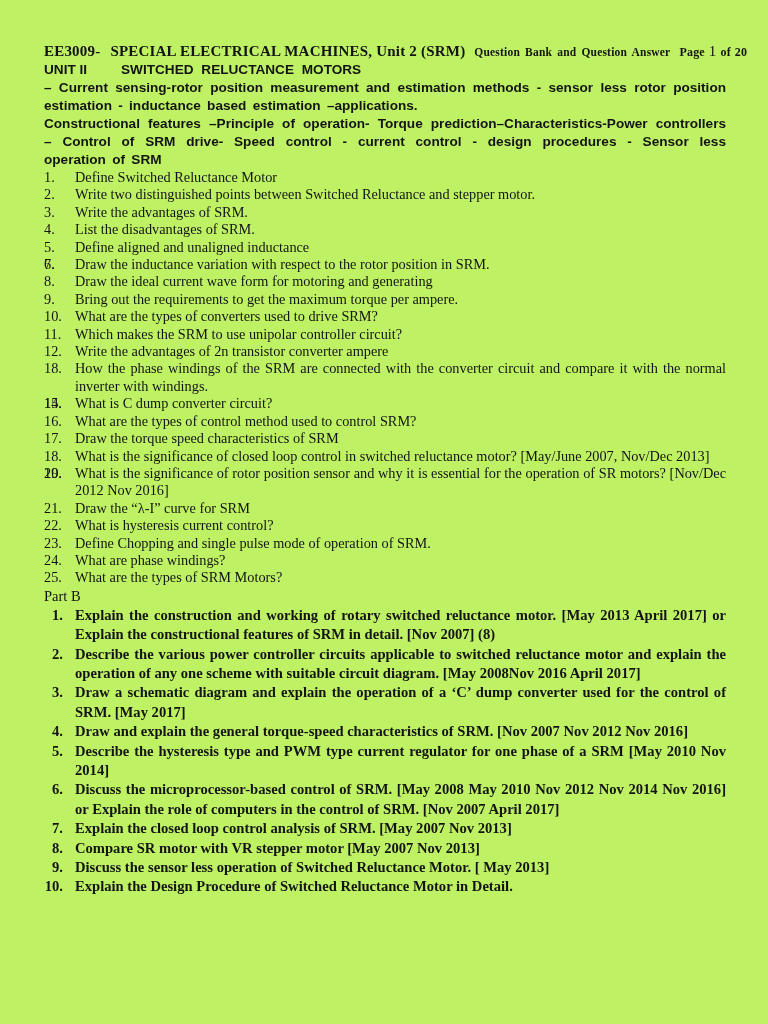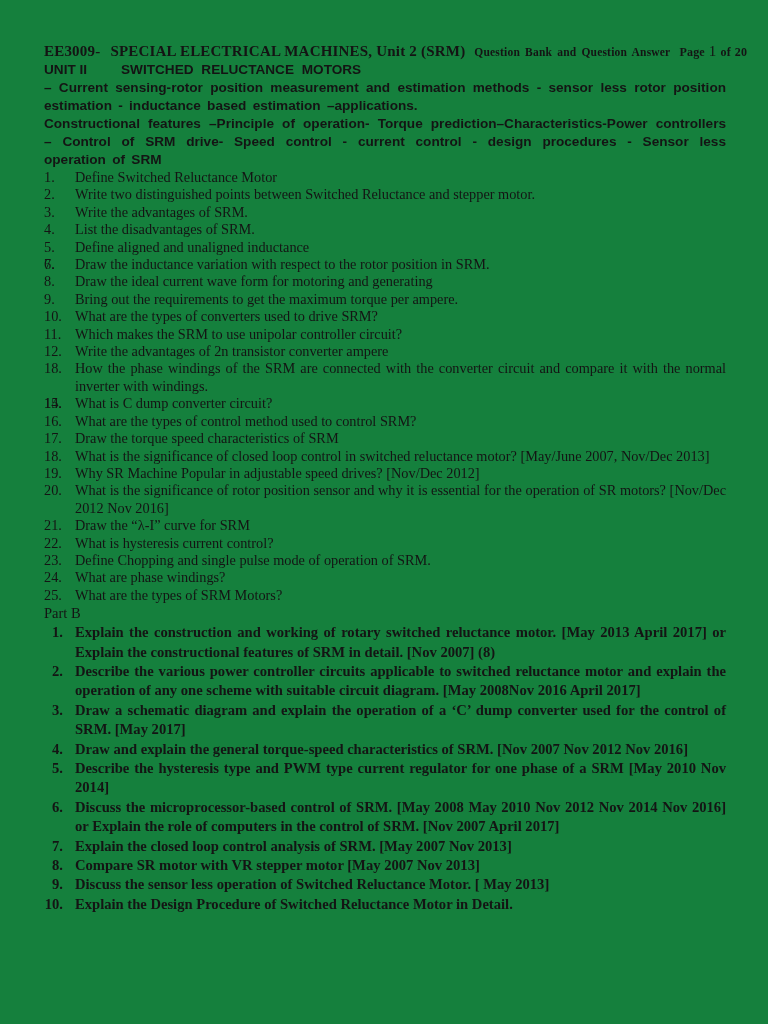--- a/index.html
+++ b/index.html
@@ -11,21 +11,21 @@
     width: 768px;
     height: 1024px;
     color: #141414;
     overflow: hidden;
   }
   .page {
     box-sizing: border-box;
     width: 768px;
     height: 1024px;
     padding: 42px 42px 0 44px;
-    background: #15803d;
+    background: #bef264;
   }
 
   
   .header-line {
     font-family: "Liberation Serif", serif;
     font-weight: bold;
     font-size: 15px;
     line-height: 18px;
     letter-spacing: 0.2px;
     white-space: nowrap;
@@ -206,21 +206,20 @@
         <span>Draw the torque speed characteristics of SRM</span>
       </li>
 
       <li>
         <span class="num">18.</span>
         <span>What is the significance of closed loop control in switched reluctance motor? [May/June 2007, Nov/Dec 2013]</span>
       </li>
 
       <li>
         <span class="num">19.</span>
-        <span>Why SR Machine Popular in adjustable speed drives? [Nov/Dec 2012]</span>
       </li>
 
       <li>
         <span class="num">20.</span>
         <span>What is the significance of rotor position sensor and why it is essential for the operation of SR motors? [Nov/Dec 2012 Nov 2016]</span>
       </li>
 
       <li>
         <span class="num">21.</span>
         <span>Draw the “λ-I” curve for SRM</span>

